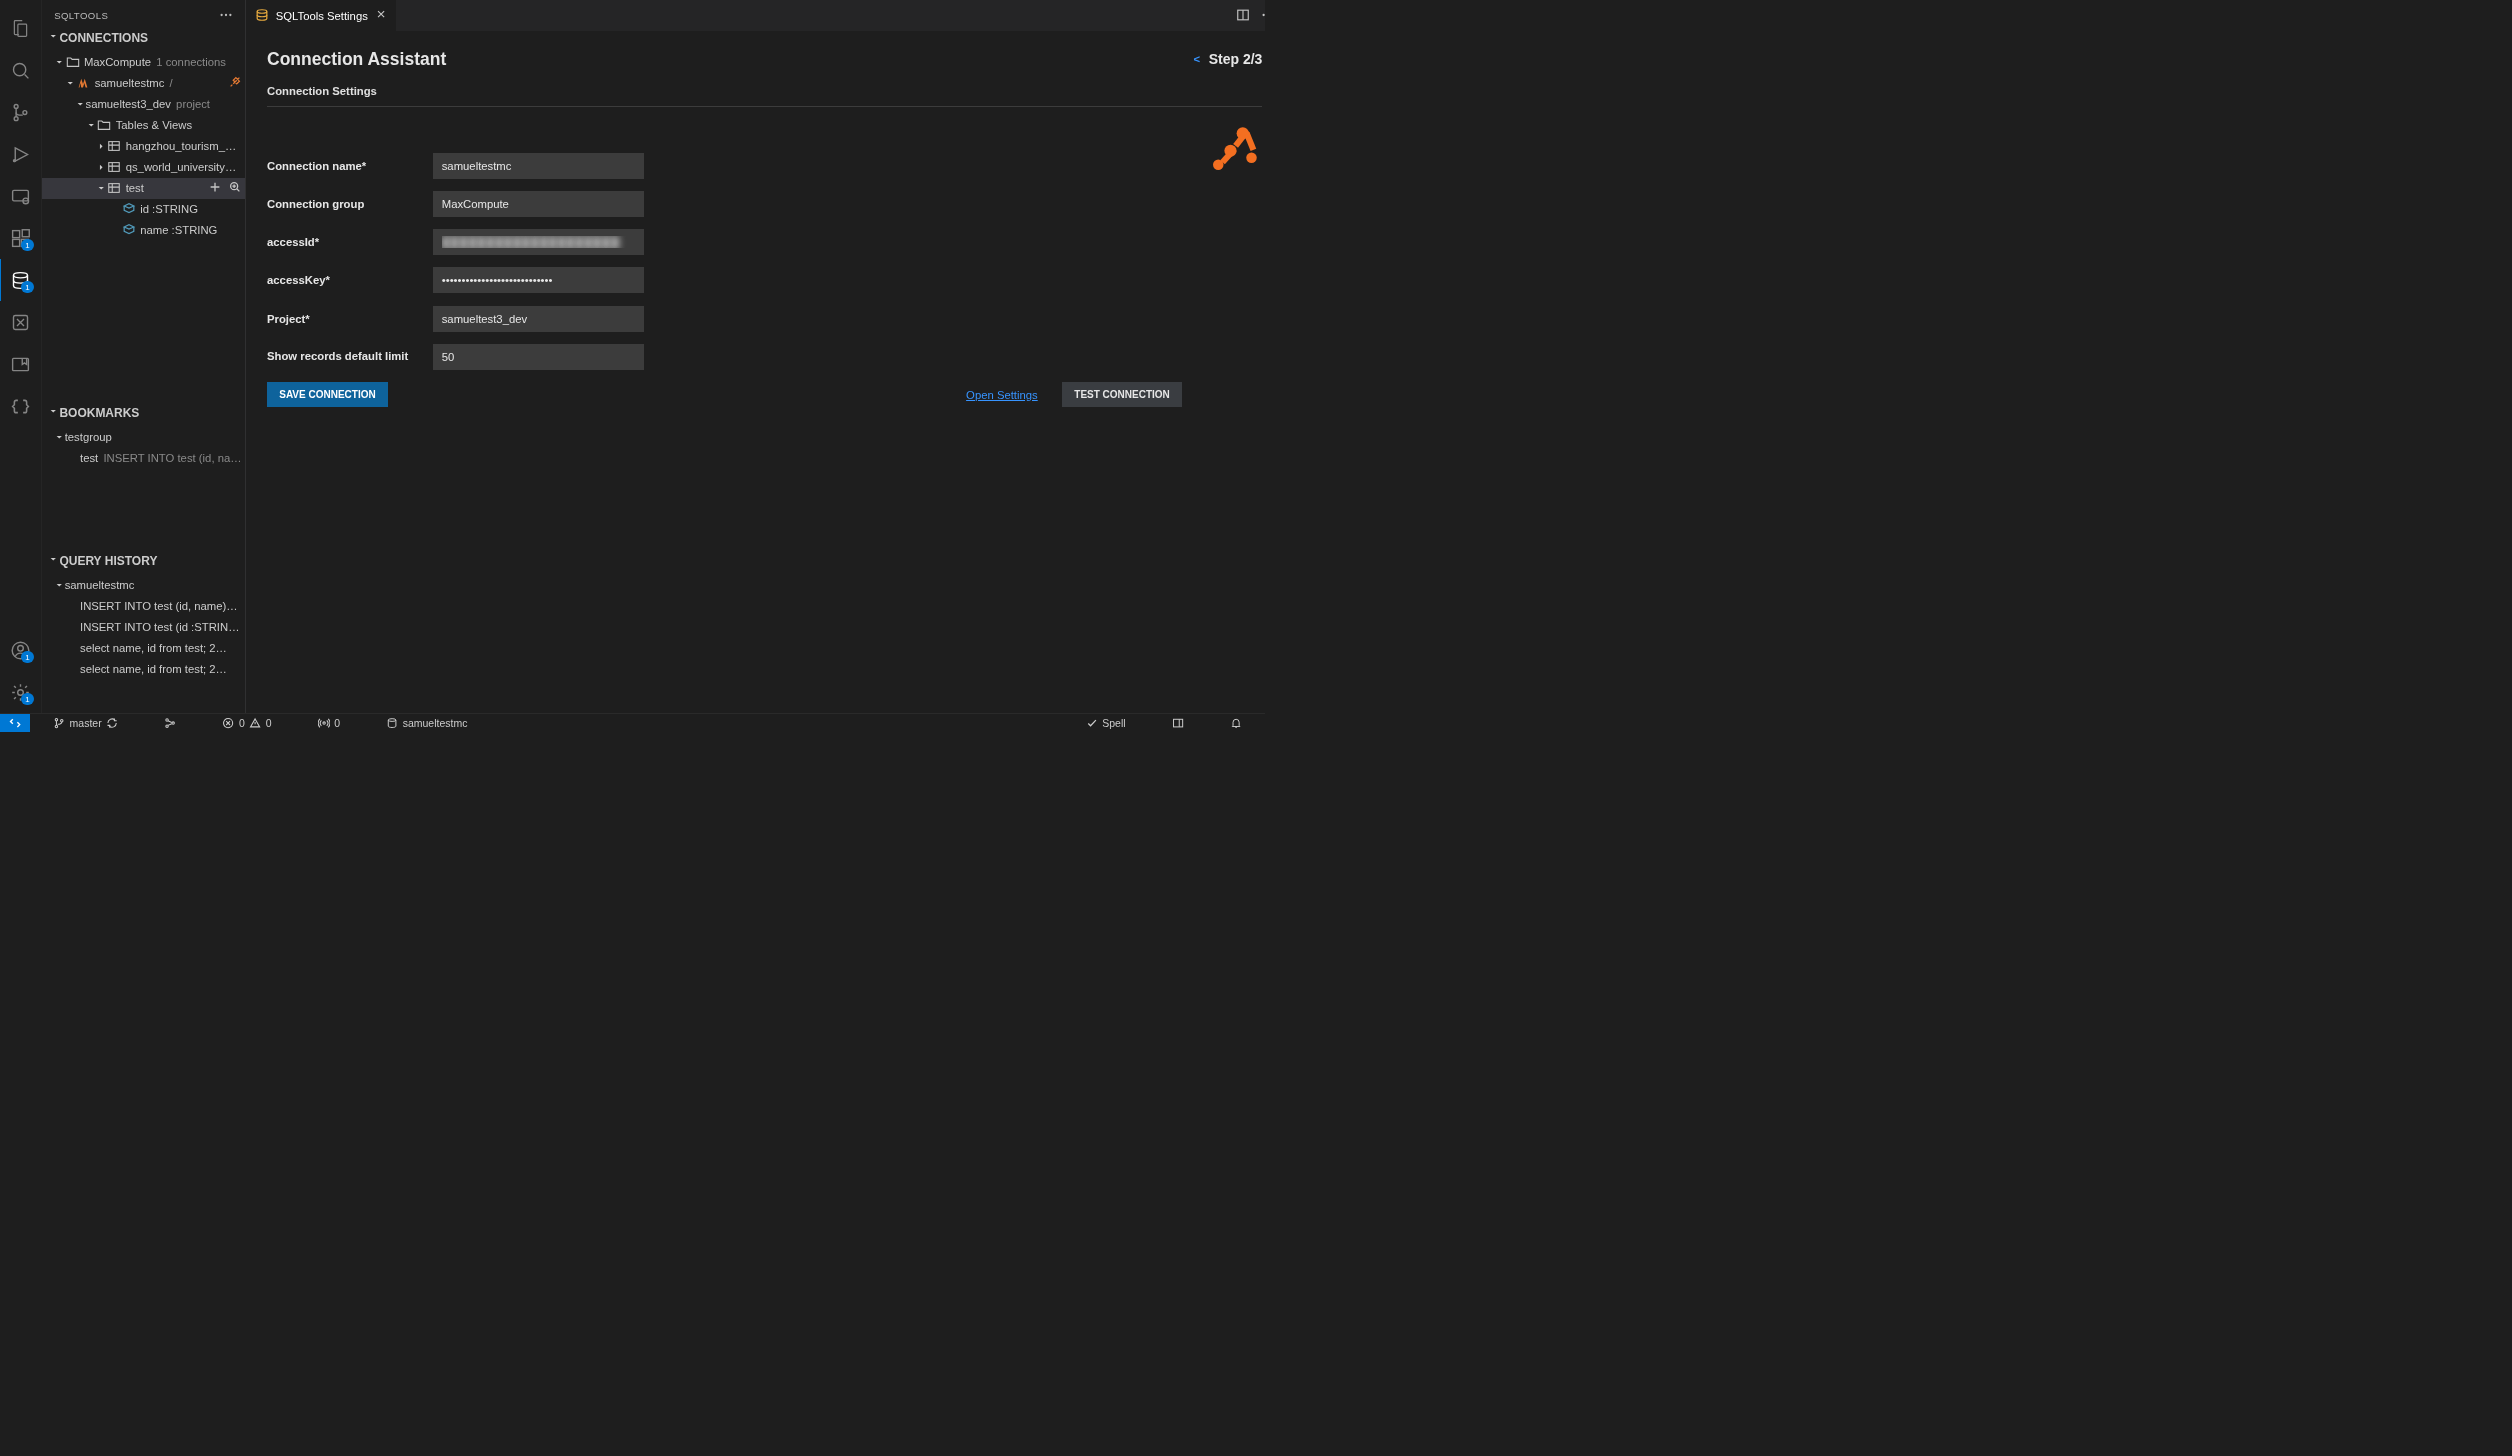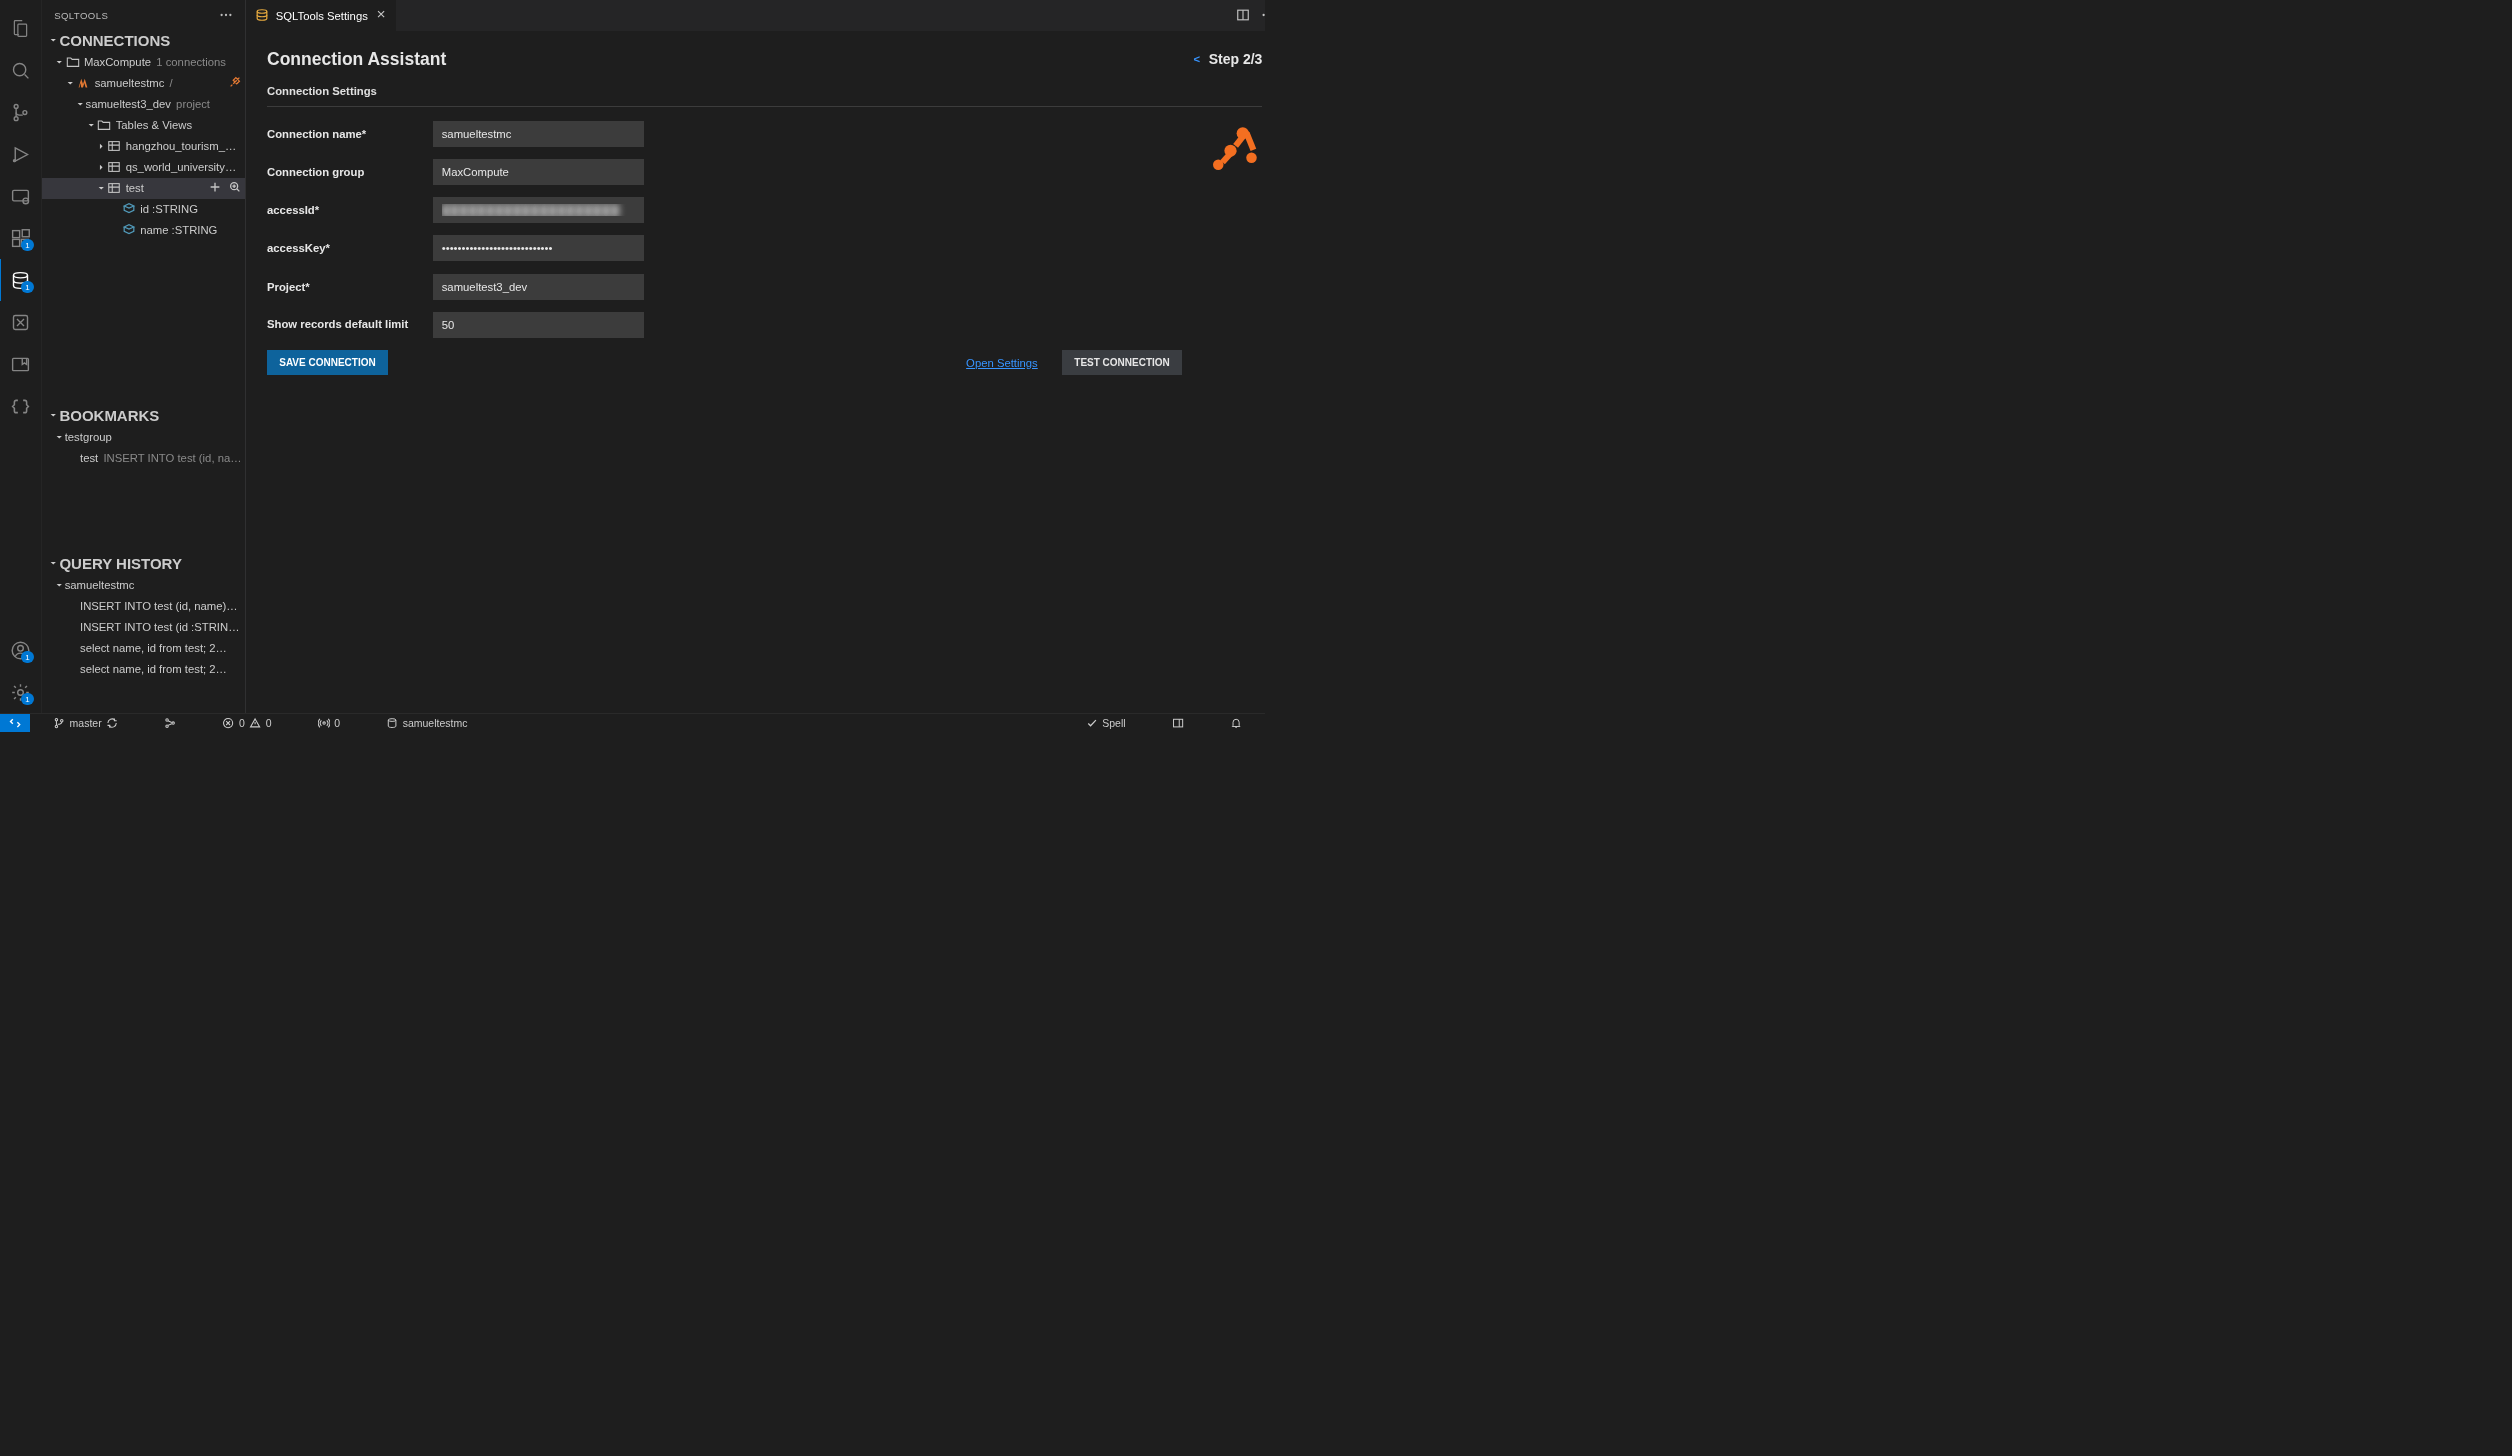--- a/index.html
+++ b/index.html
@@ -12,21 +12,21 @@
 .activity-item.active { color: #ffffff; }
 .activity-item.active::before { content: ""; position: absolute; left: 0; top: 0; bottom: 0; width: 1.7px; background: #0078d4; }
 .activity-spacer { flex: 1; }
 .badge { position: absolute; bottom: 7.9px; right: 7.9px; background: #0078d4; color: #fff; font-size: 7.9px; padding: 0 3.5px; border-radius: 7.9px; min-width: 12.2px; height: 12.2px; display:flex; align-items:center; justify-content:center; }
 
 
 .sidebar { width: 257px; background: #1e1e1e; display: flex; flex-direction: column; border-right: 0.9px solid #303031; }
 .sidebar-header { height: 31px; display: flex; align-items: center; padding: 0 12.2px; color: #bbb; font-size: 9.6px; letter-spacing: 0.4px; }
 .sidebar-header-actions { margin-left: auto; color: #bbb; }
 .panel { display: flex; flex-direction: column; }
-.panel-header { display: flex; align-items: center; height: 19px; padding: 0 3.5px 0 5.2px; color: #ccc; font-weight: 700; font-size: 15px; cursor: pointer; }
+.panel-header { display: flex; align-items: flex-start; height: 19px; padding: 0 3.5px 0 5.2px; color: #ccc; font-weight: 700; font-size: 12px; cursor: pointer; }
 .panel-header .chev { width: 12.2px; display:inline-flex; justify-content:center; }
 .tree { padding: 1.7px 0; }
 .tree-row { display: flex; align-items: center; height: 21px; padding-right: 3.5px; cursor: pointer; }
 .tree-row.selected { background: #37373d; }
 .tree-indent { display:inline-block; }
 .tree-icon { width: 15.7px; display: inline-flex; align-items:center; justify-content:center; margin-right: 3.5px; color: #c5c5c5; }
 .tree-label { white-space: nowrap; overflow: hidden; text-overflow: ellipsis; }
 .tree-label .dim { color: #8a8a8a; margin-left: 5.2px; }
 .row-actions { margin-left:auto; display:flex; gap:5.2px; color:#c5c5c5; }
 .connections-panel { flex: 0 0 auto; height: 375px; overflow: hidden; }
@@ -46,21 +46,21 @@
 .editor-content { flex:1; padding: 17.5px 21px; overflow:auto; }
 .assistant-header { display:flex; align-items:center; }
 .assistant-title { font-size: 17.5px; font-weight: 600; color: #e7e7e7; }
 .step { margin-left:auto; display:flex; align-items:center; gap:8.7px; }
 .step .lt { color:#3794ff; font-weight:700; }
 .step-text { font-weight:700; font-size:14px; color:#e7e7e7; }
 .subheader { margin-top: 15.7px; font-weight:600; color:#e0e0e0; }
 .divider { border:none; border-top:0.9px solid #3c3c3c; margin-top:8.7px; }
 
 .form { margin-top: 14px; display:flex; gap: 24.4px; }
-.form-fields { flex:0 0 auto; }
+.form-fields { flex:0 0 auto;margin-top:32px; }
 .form-row { display:flex; align-items:center; margin-bottom: 12.2px; }
 .form-label { width: 166px; font-weight:600; color:#e7e7e7; font-size:11.3px; }
 .form-input { width: 211px; height: 26px; background:#3c3c3c; border:none; color:#e7e7e7; padding:0 8.7px; font-size:11.3px; outline:none; }
 .form-input.blurred { color: transparent; text-shadow: 0 0 7px rgba(200,200,200,0.85); background:#3c3c3c; letter-spacing: 0.9px; font-weight:600; }
 .logo-box { margin-left:auto; }
 .logo-svg { width: 56px; height: 56px; }
 
 .form-actions { display:flex; align-items:center; margin-top: 8.7px; }
 .btn-primary { background:#0e639c; color:#fff; border:none; padding: 7px 12.2px; font-weight:600; font-size:10px; cursor:pointer; }
 .link { color:#3794ff; text-decoration:underline; cursor:pointer; margin-left:auto; margin-right: 24.4px; }

